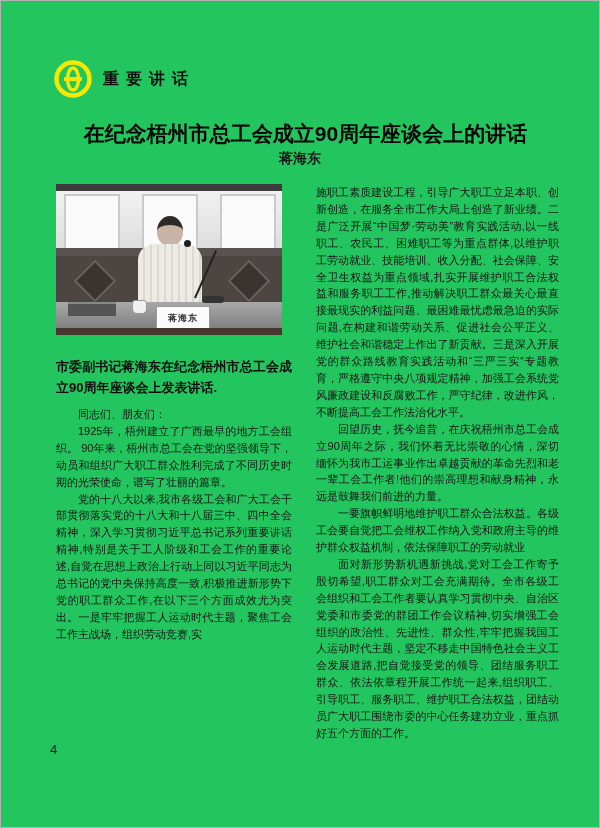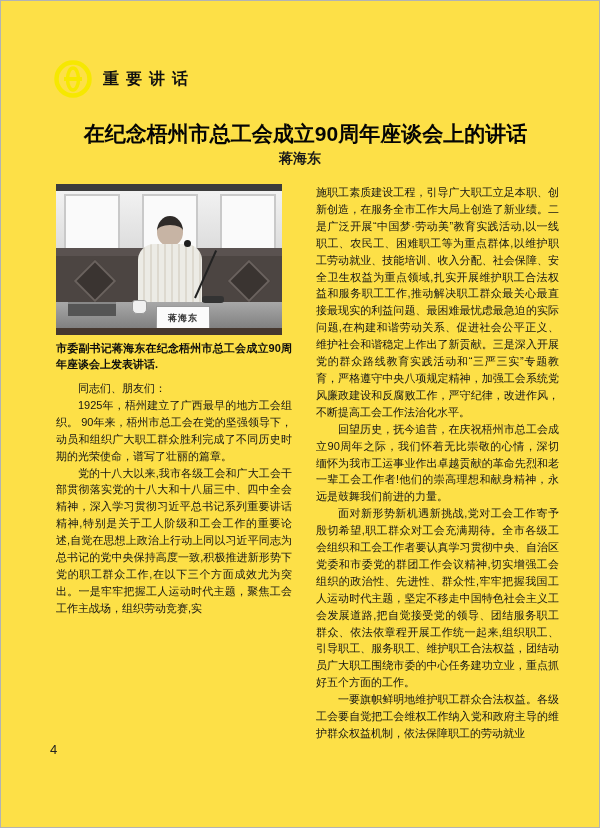--- a/index.html
+++ b/index.html
@@ -1,18 +1,18 @@
 <!DOCTYPE html>
 <html><head>
 <meta charset="utf-8">
 <style>
   html,body { margin:0; padding:0; background:#ffffff; }
   .page {
     position:relative; width:598px; height:826px;
-    border:1px solid #b3b3b3; background:#fde047;
+    border:1px solid #b3b3b3; background:#22c55e;
     font-family:"Liberation Sans", sans-serif; color:#1a1a1a;
     overflow:hidden;
   }
   
   .header { position:absolute; left:52px; top:58px; display:flex; align-items:center; gap:10px; }
   .logo { width:40px; height:40px; display:block; }
   .section-label { font-size:16px; font-weight:bold; letter-spacing:7px; color:#111; }
 
   .title { position:absolute; left:11px; right:0; top:105px; text-align:center;
            font-size:21px; font-weight:bold; color:#050505; }
@@ -52,21 +52,21 @@
   .ph-body { position:absolute; left:82px; top:60px; width:64px; height:62px; border-radius:16px 16px 4px 4px;
              background:repeating-linear-gradient(90deg,#ecebe5 0 5px,#ddd9cf 5px 7px); }
   .ph-mic-arm { position:absolute; left:138px; top:62px; width:2px; height:52px; background:#222;
                 transform:rotate(24deg); transform-origin:bottom; }
   .ph-mic-tip { position:absolute; left:128px; top:56px; width:7px; height:7px; border-radius:50%; background:#1d1d1d; }
   .ph-mic-base { position:absolute; left:146px; top:112px; width:22px; height:7px; border-radius:3px; background:#333; }
   .nameplate { position:absolute; left:100px; top:122px; width:52px; height:22px; background:#fbfbfb;
                border:1px solid #9a9a9a; font-size:9px; font-weight:bold; color:#333;
                display:flex; align-items:center; justify-content:center; letter-spacing:1px; }
 
-  .caption { margin-top:5px; font-size:11px; font-weight:bold; line-height:16px;
+  .caption { margin-top:21px; font-size:13px; font-weight:bold; line-height:21px;
              color:#0d0d0d; text-align:justify; }
 
   .page-num { position:absolute; left:49px; top:741px; font-size:13px; color:#222; }
 </style>
 </head>
 <body>
 
 <div class="page">
 
   <div class="header">
@@ -110,21 +110,21 @@
           <p class="indent">同志们、朋友们：</p>
           <p class="indent">1925年，梧州建立了广西最早的地方工会组织。 90年来，梧州市总工会在党的坚强领导下，动员和组织广大职工群众胜利完成了不同历史时期的光荣使命，谱写了壮丽的篇章。</p>
           <p class="indent">党的十八大以来,我市各级工会和广大工会干部贯彻落实党的十八大和十八届三中、四中全会精神，深入学习贯彻习近平总书记系列重要讲话精神,特别是关于工人阶级和工会工作的重要论述,自觉在思想上政治上行动上同以习近平同志为总书记的党中央保持高度一致,积极推进新形势下党的职工群众工作,在以下三个方面成效尤为突出。一是牢牢把握工人运动时代主题，聚焦工会工作主战场，组织劳动竞赛,实</p>
         </div>
     </div>
 
     <div class="col-right">
       <div class="body">
           <p class="">施职工素质建设工程，引导广大职工立足本职、创新创造，在服务全市工作大局上创造了新业绩。二是广泛开展“中国梦·劳动美”教育实践活动,以一线职工、农民工、困难职工等为重点群体,以维护职工劳动就业、技能培训、收入分配、社会保障、安全卫生权益为重点领域,扎实开展维护职工合法权益和服务职工工作,推动解决职工群众最关心最直接最现实的利益问题、最困难最忧虑最急迫的实际问题,在构建和谐劳动关系、促进社会公平正义、维护社会和谐稳定上作出了新贡献。三是深入开展党的群众路线教育实践活动和“三严三实”专题教育，严格遵守中央八项规定精神，加强工会系统党风廉政建设和反腐败工作，严守纪律，改进作风，不断提高工会工作法治化水平。</p>
           <p class="indent">回望历史，抚今追昔，在庆祝梧州市总工会成立90周年之际，我们怀着无比崇敬的心情，深切缅怀为我市工运事业作出卓越贡献的革命先烈和老一辈工会工作者!他们的崇高理想和献身精神，永远是鼓舞我们前进的力量。</p>
+          <p class="indent">一要旗帜鲜明地维护职工群众合法权益。各级工会要自觉把工会维权工作纳入党和政府主导的维护群众权益机制，依法保障职工的劳动就业</p>
           <p class="indent">面对新形势新机遇新挑战,党对工会工作寄予殷切希望,职工群众对工会充满期待。全市各级工会组织和工会工作者要认真学习贯彻中央、自治区党委和市委党的群团工作会议精神,切实增强工会组织的政治性、先进性、群众性,牢牢把握我国工人运动时代主题，坚定不移走中国特色社会主义工会发展道路,把自觉接受党的领导、团结服务职工群众、依法依章程开展工作统一起来,组织职工、引导职工、服务职工、维护职工合法权益，团结动员广大职工围绕市委的中心任务建功立业，重点抓好五个方面的工作。</p>
-          <p class="indent">一要旗帜鲜明地维护职工群众合法权益。各级工会要自觉把工会维权工作纳入党和政府主导的维护群众权益机制，依法保障职工的劳动就业</p>
         </div>
     </div>
 
   </div>
 
   <div class="page-num">4</div>
 </div>
 
 </body></html>

